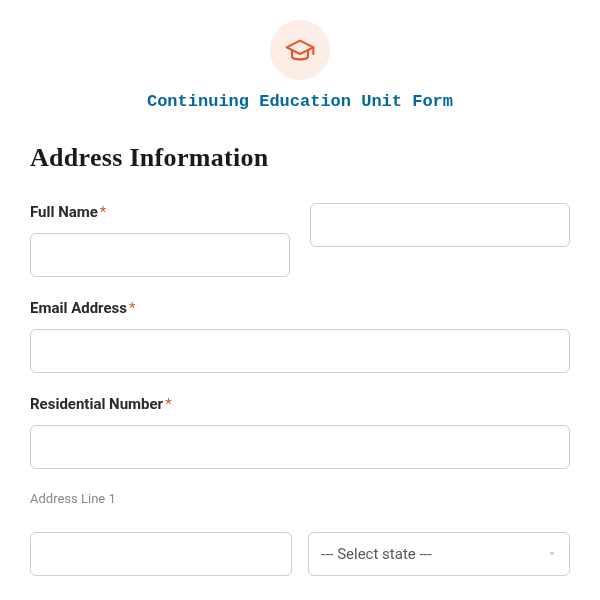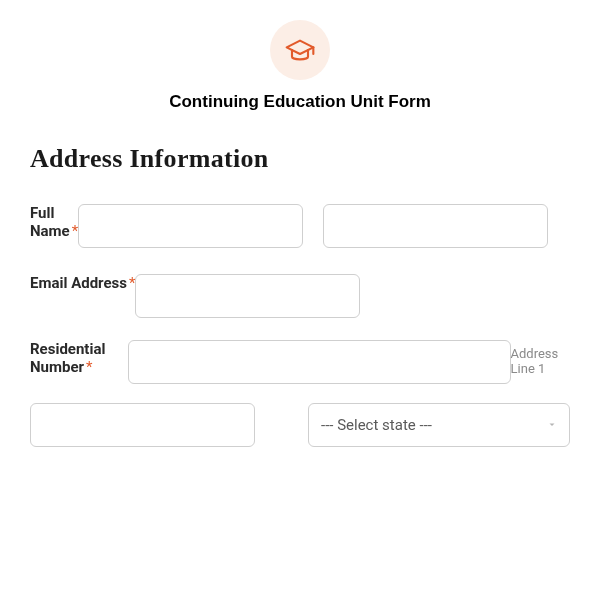--- a/index.html
+++ b/index.html
@@ -22,40 +22,40 @@
     border-radius: 50%;
     background: #fceee6;
     display: inline-flex;
     align-items: center;
     justify-content: center;
     margin-bottom: 12px;
   }
   .form-title {
     font-size: 17px;
     font-weight: 700;
-    color: #000000;
-    font-family: Liberation Sans, sans-serif;
+    color: #0369a1;
+    font-family: Liberation Mono, monospace;
   }
   .section-heading {
     font-size: 26px;
     font-weight: 800;
     color: #1a1a1a;
     font-family: Georgia, 'Times New Roman', serif;
     letter-spacing: 0.3px;
     margin-bottom: 30px;
   }
   .row {
     display: flex;
     gap: 20px;
     margin-bottom: 22px;
   }
   .field {
     flex: 1;
     display: flex;
-    flex-direction: row;
+    flex-direction: column;
   }
   .field-label {
     font-size: 15px;
     font-weight: 700;
     color: #2a2a2a;
     margin-bottom: 12px;
   }
   .required {
     color: #e25a2b;
     font-weight: 400;
@@ -65,21 +65,21 @@
     height: 44px;
     border: 1px solid #cfcfcf;
     border-radius: 6px;
     background: #fff;
     padding: 0 12px;
     font-size: 15px;
   }
   .sublabel {
     font-size: 13px;
     color: #8a8a8a;
-    margin-top: 6px;
+    margin-top: 22px;
     font-weight: 400;
   }
   .select-wrap {
     position: relative;
     flex: 1;
   }
   .select-input {
     width: 100%;
     height: 44px;
     border: 1px solid #cfcfcf;
@@ -139,21 +139,21 @@
 </div>
 
 <div class="field" style="margin-bottom:6px;">
   <label class="field-label">
     <span>Residential Number</span><span class="required">*</span>
   </label>
   <input type="text" class="text-input full-width" style="">
   <div class="sublabel">Address Line 1</div>
 </div>
 
-<div class="row" style="margin-top:15px;gap:16px;">
+<div class="row" style="margin-top:26px;gap:16px;">
   <div class="field">
     <input type="text" class="text-input" style="">
   </div>
   <div class="select-wrap">
     <div class="select-input">
       <span>--- Select state ---</span>
     </div>
     <span class="select-caret">
       <svg width="12" height="12" viewBox="0 0 24 24" fill="#b5b5b5">
           <path d="M7 10l5 5 5-5z"></path>

